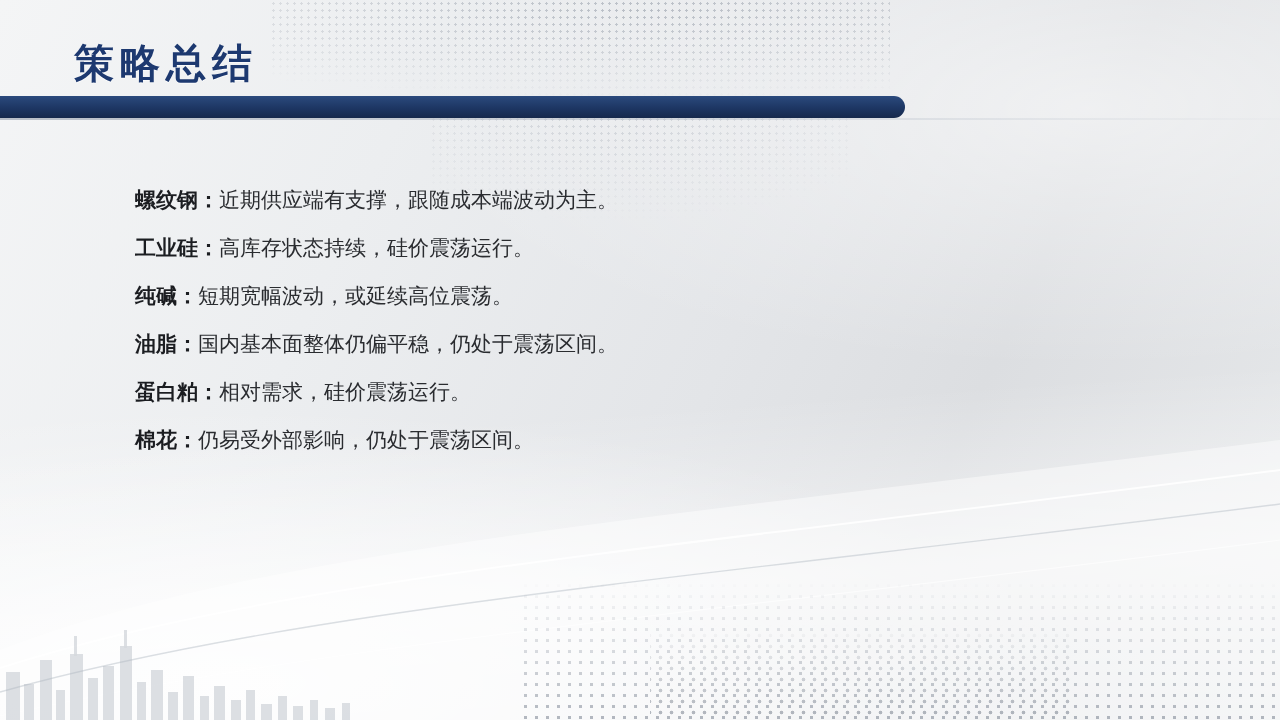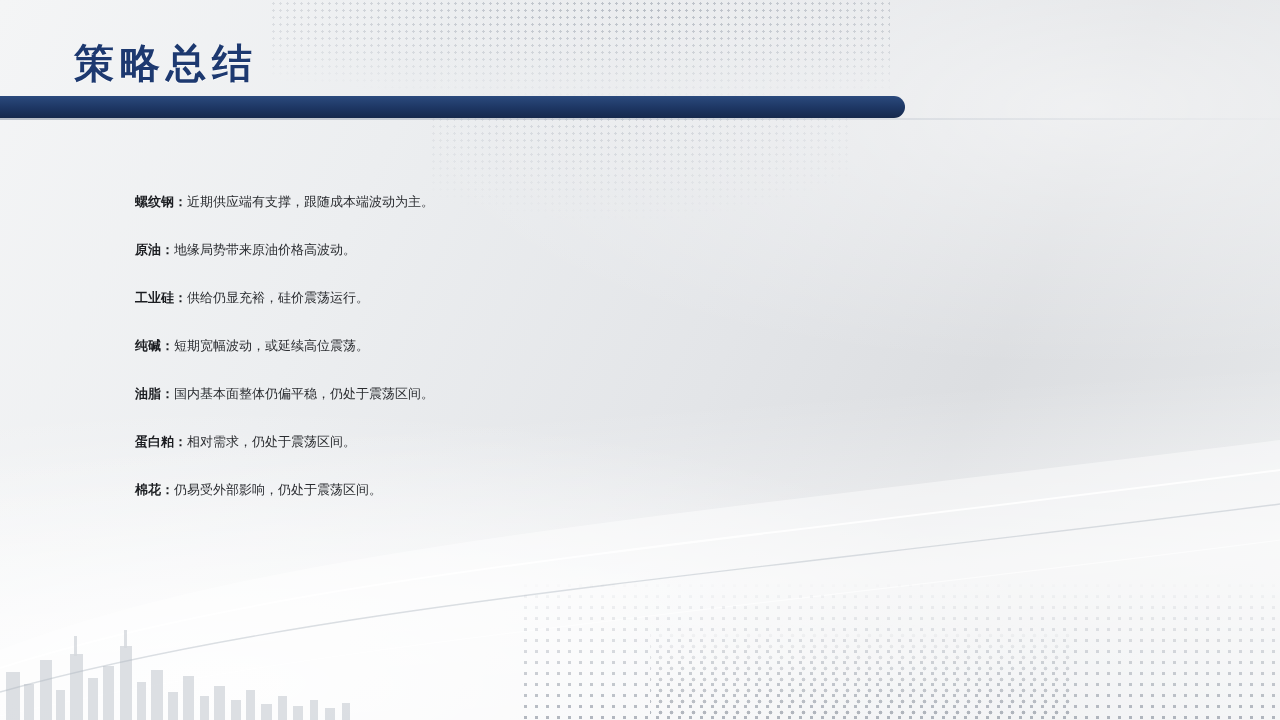--- a/index.html
+++ b/index.html
@@ -162,22 +162,22 @@
   }
 
   
   .content {
     position: absolute;
     left: 135px;
     top: 178px;
     width: 1000px;
   }
   .line {
-    font-family: Liberation Sans, sans-serif;
-    font-size: 13px;
+    font-family: Liberation Mono, monospace;
+    font-size: 21px;
     line-height: 48px;
     color: #222428;
     white-space: nowrap;
   }
   .line .term {
     font-weight: bold;
     color: #1b1d21;
   }
   .line .sep {
     font-weight: bold;
@@ -246,39 +246,36 @@
 
   <div class="slide-title">策略总结</div>
 
   <div class="content">
 
     <div class="line">
       <span class="term">螺纹钢</span><span class="sep">：</span><span class="desc">近期供应端有支撑，跟随成本端波动为主。</span>
     </div>
 
 
-    <div class="line">
-      <span class="term">原油</span><span class="sep">：</span><span class="desc">地缘局势带来原油价格高波动。</span>
-    </div>
-
-    <div class="line">
-      <span class="term">工业硅</span><span class="sep">：</span><span class="desc">供给仍显充裕，硅价震荡运行。</span>
+
+    <div class="line">
+      <span class="term">工业硅</span><span class="sep">：</span><span class="desc">高库存状态持续，硅价震荡运行。</span>
     </div>
 
 
     <div class="line">
       <span class="term">纯碱</span><span class="sep">：</span><span class="desc">短期宽幅波动，或延续高位震荡。</span>
     </div>
 
     <div class="line">
       <span class="term">油脂</span><span class="sep">：</span><span class="desc">国内基本面整体仍偏平稳，仍处于震荡区间。</span>
     </div>
 
     <div class="line">
-      <span class="term">蛋白粕</span><span class="sep">：</span><span class="desc">相对需求，仍处于震荡区间。</span>
+      <span class="term">蛋白粕</span><span class="sep">：</span><span class="desc">相对需求，硅价震荡运行。</span>
     </div>
 
     <div class="line">
       <span class="term">棉花</span><span class="sep">：</span><span class="desc">仍易受外部影响，仍处于震荡区间。</span>
     </div>
 
   </div>
 
 </div>
 

